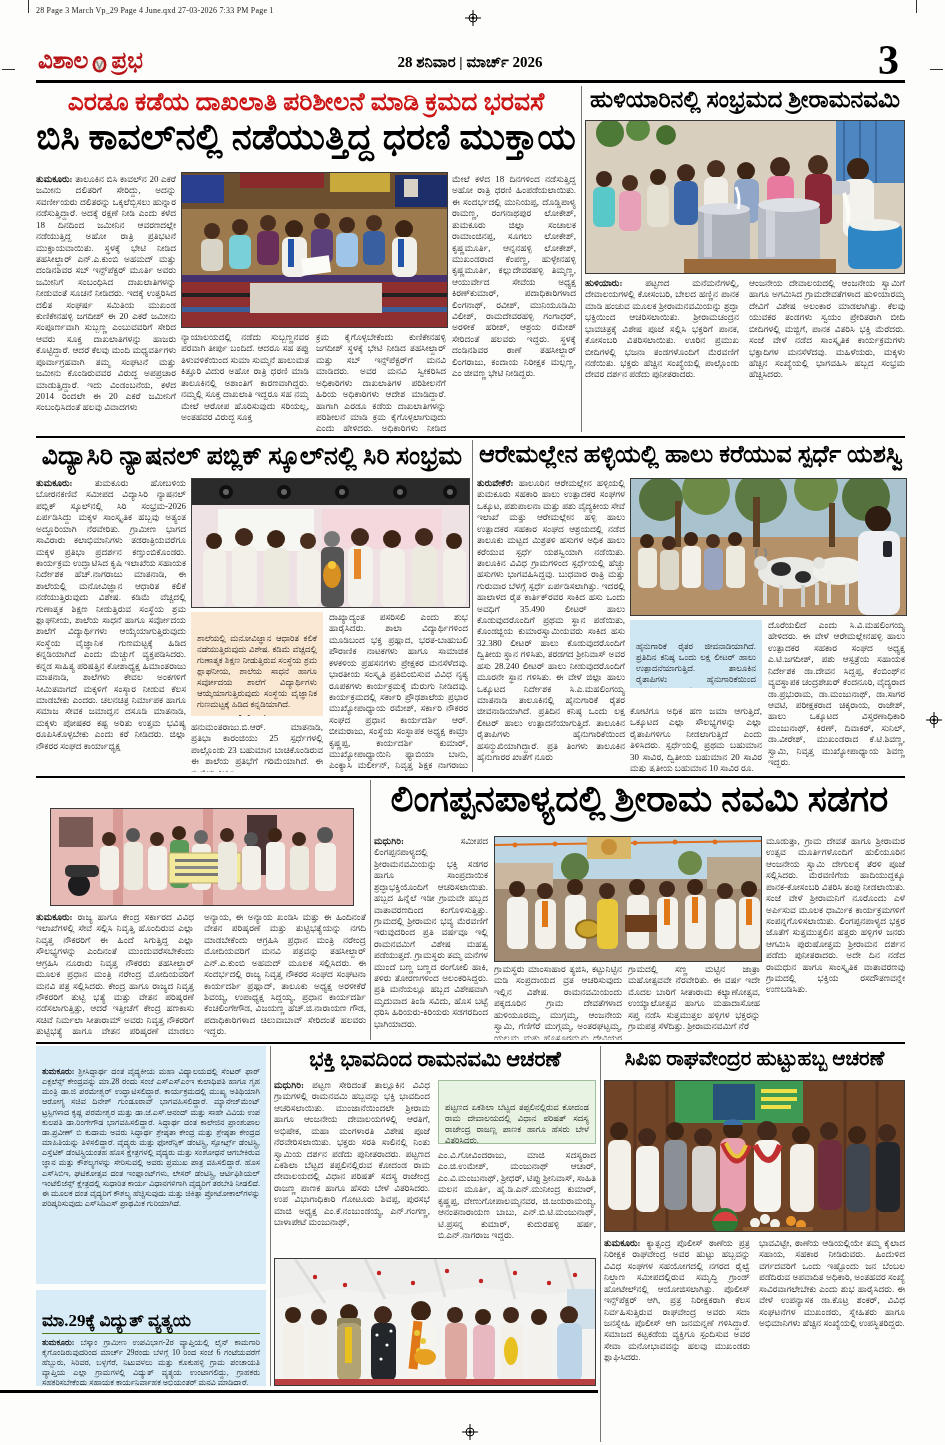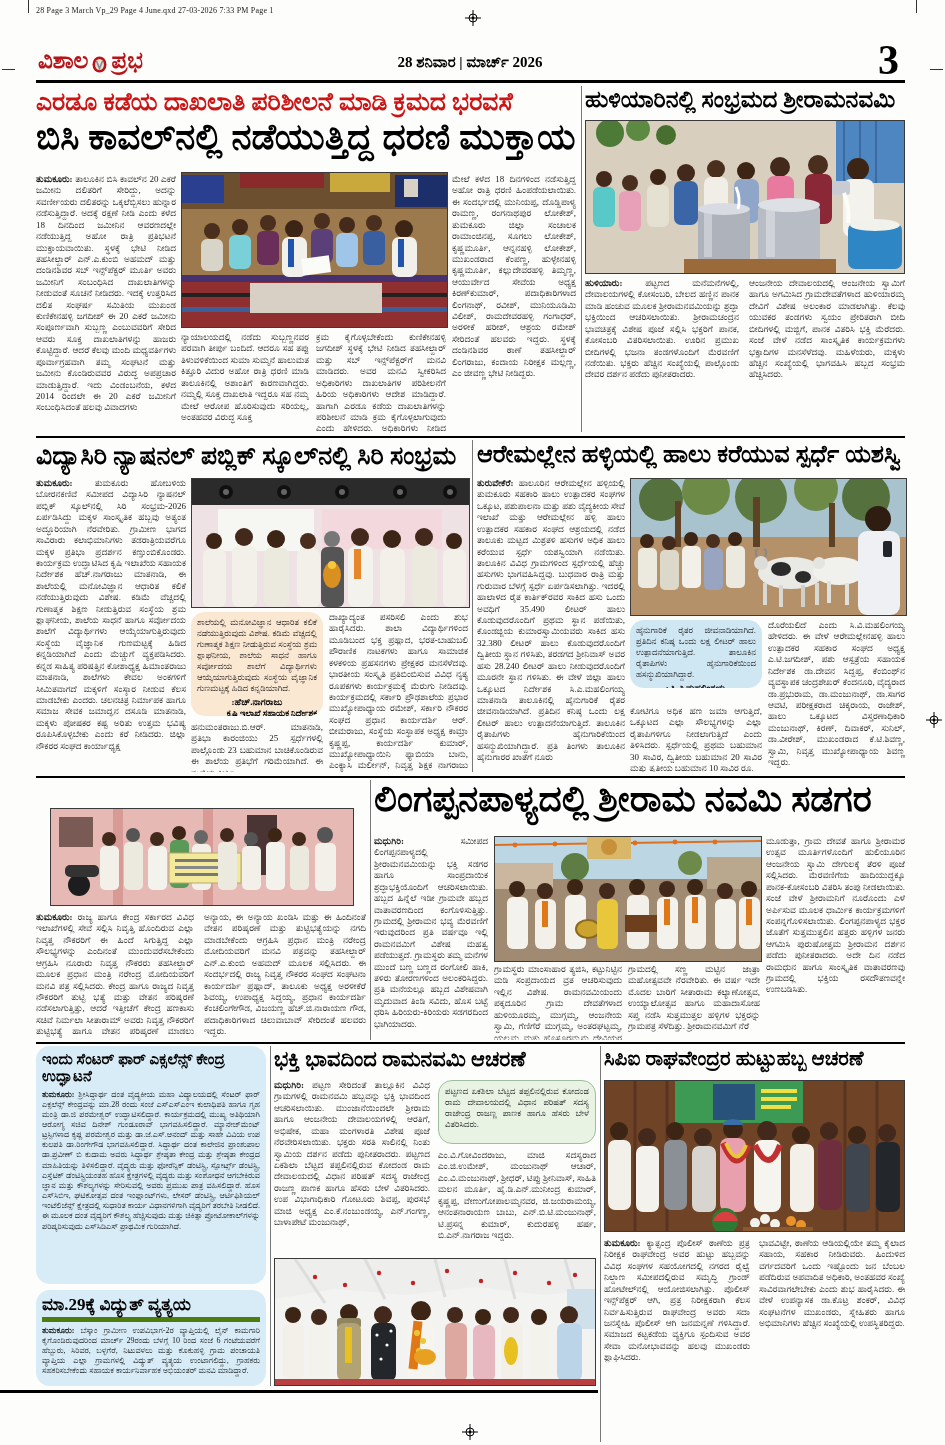--- a/index.html
+++ b/index.html
@@ -7,29 +7,29 @@
         font-family:Liberation Serif, serif;overflow:hidden;}
   .printline{position:absolute;top:6px;left:36px;font-size:8px;color:#222;letter-spacing:.2px;}
   .tickv{position:absolute;width:1px;height:13px;background:#333;}
   .tickh{position:absolute;height:1px;width:13px;background:#333;}
   .reg{position:absolute;width:16px;height:16px;}
   .reg svg{display:block;}
   .mh-title{position:absolute;left:38px;top:48px;font-size:23px;font-weight:800;color:#b61417;display:flex;align-items:center;gap:4px;}
   .mh-date{position:absolute;left:300px;top:54px;width:340px;text-align:center;font-size:15px;font-weight:bold;color:#000;}
   .mh-num{position:absolute;left:878px;top:36px;font-size:42px;font-weight:800;color:#000;}
   .art{position:absolute;}
-  .hl{position:absolute;font-weight:800;color:#000;line-height:1.08;}
+  .hl{position:absolute;font-weight:800;color:#000;text-align:center;line-height:1.08;}
   .kick{color:#cc1414;}
   .bt{position:absolute;font-size:9px;line-height:1.27;text-align:justify;color:#1a1a1a;overflow:hidden;word-break:break-word;}
   .dl{font-weight:bold;}
   .photo{position:absolute;border:1px solid #3a3a3a;overflow:hidden;background:#cfcabe;}
   .photo svg{display:block;width:100%;height:100%;}
   .vr{position:absolute;width:1px;background:#777;}
   .hr2{position:absolute;background:#000;}
-  .box{position:absolute;box-sizing:border-box;overflow:hidden;padding:5px 6px;border-radius:14px;}
+  .box{position:absolute;box-sizing:border-box;overflow:hidden;padding:21px 6px;}
   .blue{background:#d7ecf7;}
   .peach{background:#fbe8d3;}
   .qblue{background:#cfe6f3;}
   .green{background:#e8f3e4;border:1px solid #9dbd9d;}
   .qtext{font-size:8.5px;line-height:1.3;text-align:justify;color:#1a1a1a;}
   .qauth{font-size:9px;font-weight:bold;text-align:center;margin-top:3px;}
   .qrole{font-size:8.5px;font-weight:bold;text-align:right;}
   .boxhead{font-weight:800;color:#000;line-height:1.15;margin-bottom:4px;}
 </style>
 </head>
@@ -369,26 +369,25 @@
           <circle cx="114" cy="10" r="8" fill="#c89038"></circle>
       </svg>
     </div>
     <div class="bt" style="left:120px;top:184px;width:128px;height:76px"><span>ಗ್ರಾಮಸ್ಥರು ಮಾಂಸಾಹಾರ ತ್ಯಜಿಸಿ, ಕಟ್ಟುನಿಟ್ಟಿನ ಮಡಿ ಸಂಪ್ರದಾಯದ ವ್ರತ ಆಚರಿಸುವುದು ಇಲ್ಲಿನ ವಿಶೇಷ. ರಾಮನವಮಿಯಂದು ಪಕ್ಕದೂರಿನ ಗ್ರಾಮ ದೇವತೆಗಳಾದ ಹುಳಿಯೂರಮ್ಮ, ಮುಗ್ಗಮ್ಮ, ಆಂಜನೇಯ ಸ್ವಾಮಿ, ಗೆಣಿಗೆರೆ ಮುಗ್ಗಮ್ಮ, ಅಂತರಘಟ್ಟಮ್ಮ, ಯಲ್ಲಮ್ಮ ಮತ್ತು ಹೊಸೂರಮ್ಮನ್ನು ದೇವಿಯರ ಆಗಮನದೊಂದಿಗೆ</span></div>
     <div class="bt" style="left:254px;top:184px;width:132px;height:76px"><span>ಗ್ರಾಮದಲ್ಲಿ ಸಣ್ಣ ಮಟ್ಟಿನ ಜಾತ್ರಾ ಮಹೋತ್ಸವವೇ ನೆರವೇರಿತು. ಈ ವರ್ಷ ಇದೇ ಮೊದಲ ಬಾರಿಗೆ ಸೀತಾರಾಮ ಕಲ್ಯಾಣೋತ್ಸವ, ಉಯ್ಯಾಲೋತ್ಸವ ಹಾಗೂ ಮಹಾದಾಸೋಹ ಸಪ್ತ ನಡೆಸಿ ಸುತ್ತಮುತ್ತಲ ಹಳ್ಳಿಗಳ ಭಕ್ತರನ್ನು ಗ್ರಾಮಪತ್ರ ಸೆಳೆದಿತ್ತು. ಶ್ರೀರಾಮನವಮಿಗೆ ನೆರೆ</span></div>
     <div class="bt" style="left:392px;top:56px;width:139px;height:204px"><span>ಮೂಡುತ್ತಾ, ಗ್ರಾಮ ದೇವತೆ ಹಾಗೂ ಶ್ರೀರಾಮರ ಉತ್ಸವ ಮೂರ್ತಿಗಳೊಂದಿಗೆ ಹುಲಿಯೂರಿನ ಆಂಜನೇಯ ಸ್ವಾಮಿ ದೇಗುಲಕ್ಕೆ ತೆರಳಿ ಪೂಜೆ ಸಲ್ಲಿಸಿದರು. ಮೆರವಣಿಗೆಯ ಹಾದಿಯುದ್ದಕ್ಕೂ ಪಾನಕ-ಕೋಸಂಬರಿ ವಿತರಿಸಿ ತಂಪು ನೀಡಲಾಯಿತು. ಸಂಜೆ ವೇಳೆ ಶ್ರೀರಾಮನಿಗೆ ನೂರೊಂದು ಎಳೆ ಅರ್ಪಿಸುವ ಮೂಲಕ ಧಾರ್ಮಿಕ ಕಾರ್ಯಕ್ರಮಗಳಿಗೆ ಸಂಪನ್ನಗೊಳಿಸಲಾಯಿತು. ಲಿಂಗಪ್ಪನಪಾಳ್ಯದ ಭಕ್ತರ ಜೊತೆಗೆ ಸುತ್ತಮುತ್ತಲಿನ ಹತ್ತರು ಹಳ್ಳಿಗಳ ಜನರು ಆಗಮಿಸಿ ಪುರುಷೋತ್ತಮ ಶ್ರೀರಾಮನ ದರ್ಶನ ಪಡೆದು ಪುನೀತರಾದರು. ಅದೇ ದಿನ ನಡೆದ ರಾಮಧುನ ಹಾಗೂ ಸಾಂಸ್ಕೃತಿಕ ವಾತಾವರಣವು ಗ್ರಾಮದಲ್ಲಿ ಭಕ್ತಿಯ ರಸದೌತಣವನ್ನೇ ಉಣಬಡಿಸಿತು.</span></div>
   </div>
   <div class="hr2" style="left:36px;top:1042px;width:869px;height:2px"></div>
 
   <div class="box blue" style="left:36px;top:1046px;width:230px;height:238px">
-    <div class="boxhead" style="font-size:15px">ಇಂದು ಸೆಂಟರ್ ಫಾರ್ ಎಕ್ಸಲೆನ್ಸ್ ಕೇಂದ್ರ ಉದ್ಘಾಟನೆ</div>
     <div class="bt" style="position:static;font-size:8px;height:186px"><span class="dl">ತುಮಕೂರು:</span> <span>ಶ್ರೀಸಿದ್ಧಾರ್ಥ ದಂತ ವೈದ್ಯಕೀಯ ಮಹಾ ವಿದ್ಯಾಲಯದಲ್ಲಿ ಸೆಂಟರ್ ಫಾರ್ ಎಕ್ಸಲೆನ್ಸ್ ಕೇಂದ್ರವನ್ನು ಮಾ.28 ರಂದು ಸಂಜೆ ಎಸ್‌ಎಸ್‌ಎಂಇ ಕುಲಾಧಿಪತಿ ಹಾಗೂ ಗೃಹ ಮಂತ್ರಿ ಡಾ.ಜಿ ಪರಮೇಶ್ವರ್ ಉದ್ಘಾಟಿಸಲಿದ್ದಾರೆ. ಕಾರ್ಯಕ್ರಮದಲ್ಲಿ ಮುಖ್ಯ ಅತಿಥಿಯಾಗಿ ಆರೋಗ್ಯ ಸಚಿವ ದಿನೇಶ್ ಗುಂಡೂರಾವ್ ಭಾಗವಹಿಸಲಿದ್ದಾರೆ. ಮ್ಯಾನೇಜ್‌ಮೆಂಟ್ ಟ್ರಸ್ಟಿಗಳಾದ ಕೃಷ್ಣ ಪರಮೇಶ್ವರ ಮತ್ತು ಡಾ.ಜೆ.ಎಸ್.ಆನಂದ್ ಮತ್ತು ಸಾಹೇ ವಿವಿಯ ಉಪ ಕುಲಪತಿ ಡಾ.ರಿಂಗೇಗೌಡ ಭಾಗವಹಿಸಲಿದ್ದಾರೆ. ಸಿದ್ಧಾರ್ಥ ದಂತ ಕಾಲೇಜಿನ ಪ್ರಾಂಶುಪಾಲ ಡಾ.ಪ್ರವೀಣ್ ಬಿ ಕುದಾಮ ಅವರು ಸಿದ್ಧಾರ್ಥ ಶ್ರೇಷ್ಠತಾ ಕೇಂದ್ರ ಮತ್ತು ಶ್ರೇಷ್ಠತಾ ಕೇಂದ್ರದ ಮಾಹಿತಿಯನ್ನು ತಿಳಿಸಲಿದ್ದಾರೆ. ವೈದ್ಯರು ಮತ್ತು ಫೋರೆನ್ಸಿಕ್ ಡೆಂಟಿಸ್ಟ್ರಿ, ಸ್ಪೋರ್ಟ್ಸ್ ಡೆಂಟಿಸ್ಟ್ರಿ, ಎಸ್ತೆಟಿಕ್ ಡೆಂಟಿಸ್ಟ್ರಿಯಂತಹ ಹೊಸ ಕ್ಷೇತ್ರಗಳಲ್ಲಿ ವೈದ್ಯರು ಮತ್ತು ಸಂಶೋಧನೆ ಆಗಬೇಕಿರುವ ಜ್ಞಾನ ಮತ್ತು ಕೌಶಲ್ಯಗಳನ್ನು ಸೇರಿಸುವಲ್ಲಿ ಅವರು ಪ್ರಮುಖ ಪಾತ್ರ ವಹಿಸಲಿದ್ದಾರೆ. ಹೊಸ ಎಸ್‌ಸಿಬಿಇ, ಘಟಿಕೋತ್ಸವ ದಂತ ಇಂಪ್ಲಾಂಟ್‌ಗಳು, ಲೇಸರ್ ಡೆಂಟಿಸ್ಟ್ರಿ, ಆರ್ಟಿಫಿಶಿಯಲ್ ಇಂಟೆಲಿಜೆನ್ಸ್ ಕ್ಷೇತ್ರದಲ್ಲಿ ಸುಧಾರಿತ ಕಾರ್ಯ ವಿಧಾನಗಳಿಗಾಗಿ ವೈದ್ಯರಿಗೆ ತರಬೇತಿ ನೀಡಲಿದೆ. ಈ ಮೂಲಕ ದಂತ ವೈದ್ಯರಿಗೆ ಕೌಶಲ್ಯ ಹೆಚ್ಚಿಸುವುದು ಮತ್ತು ಚಿಕಿತ್ಸಾ ಪ್ರೋಟೋಕಾಲ್‌ಗಳನ್ನು ಪರಿಷ್ಕರಿಸುವುದು ಎಸ್‌ಸಿಡಿಎಸ್ ಪ್ರಾಥಮಿಕ ಗುರಿಯಾಗಿದೆ.</span></div>
   </div>
 
   <div class="box blue" style="left:36px;top:1290px;width:230px;height:96px">
-    <div class="boxhead" style="font-size:17px;border-bottom:5px solid #4d7c0f;padding-bottom:2px">ಮಾ.29ಕ್ಕೆ ವಿದ್ಯುತ್ ವ್ಯತ್ಯಯ</div>
+    <div class="boxhead" style="font-size:17px;border-bottom:1px solid #4d7c0f;padding-bottom:2px">ಮಾ.29ಕ್ಕೆ ವಿದ್ಯುತ್ ವ್ಯತ್ಯಯ</div>
     <div class="bt" style="position:static;font-size:8px;height:62px"><span class="dl">ತುಮಕೂರು:</span> <span>ಬೆಸ್ಕಾಂ ಗ್ರಾಮೀಣ ಉಪವಿಭಾಗ-2ರ ವ್ಯಾಪ್ತಿಯಲ್ಲಿ ಲೈನ್ ಕಾಮಗಾರಿ ಕೈಗೊಂಡಿರುವುದರಿಂದ ಮಾರ್ಚ್ 29ರಂದು ಬೆಳಗ್ಗೆ 10 ರಿಂದ ಸಂಜೆ 6 ಗಂಟೆಯವರೆಗೆ ಹೆಬ್ಬುರು, ಸಿರಿವರ, ಬಳ್ಳಗೆರೆ, ನಿಟುವಳಲು ಮತ್ತು ಕೊಕುಹಳ್ಳಿ ಗ್ರಾಮ ಪಂಚಾಯತಿ ವ್ಯಾಪ್ತಿಯ ಎಲ್ಲಾ ಗ್ರಾಮಗಳಲ್ಲಿ ವಿದ್ಯುತ್ ವ್ಯತ್ಯಯ ಉಂಟಾಗಲಿದ್ದು, ಗ್ರಾಹಕರು ಸಹಕರಿಸಬೇಕೆಂದು ಸಹಾಯಕ ಕಾರ್ಯನಿರ್ವಾಹಕ ಅಭಿಯಂತರ್ ಮನವಿ ಮಾಡಿದ್ದಾರೆ.</span></div>
   </div>
   <div class="vr" style="left:270px;top:1046px;height:340px"></div>
 
   <div class="art" style="left:274px;top:1046px;width:322px;height:340px">
     <div class="hl" style="left:0;top:2px;width:100%;font-size:21px">ಭಕ್ತಿ ಭಾವದಿಂದ ರಾಮನವಮಿ ಆಚರಣೆ</div>
     <div class="bt" style="left:0;top:34px;width:156px;height:174px"><span class="dl">ಮಧುಗಿರಿ:</span> <span>ಪಟ್ಟಣ ಸೇರಿದಂತೆ ತಾಲ್ಲೂಕಿನ ವಿವಿಧ ಗ್ರಾಮಗಳಲ್ಲಿ ರಾಮನವಮಿ ಹಬ್ಬವನ್ನು ಭಕ್ತಿ ಭಾವದಿಂದ ಆಚರಿಸಲಾಯಿತು. ಮುಂಜಾನೆಯಿಂದಲೇ ಶ್ರೀರಾಮ ಹಾಗೂ ಆಂಜನೇಯ ದೇವಾಲಯಗಳಲ್ಲಿ ಆರತಿಗೆ, ಅಭಿಷೇಕ, ಮಹಾ ಮಂಗಳಾರತಿ ವಿಶೇಷ ಪೂಜೆ ನೆರವೇರಿಸಲಾಯಿತು. ಭಕ್ತರು ಸರತಿ ಸಾಲಿನಲ್ಲಿ ನಿಂತು ಸ್ವಾಮಿಯ ದರ್ಶನ ಪಡೆದು ಪುನೀತರಾದರು. ಪಟ್ಟಣದ ಏಕಶಿಲಾ ಬೆಟ್ಟದ ತಪ್ಪಲಿನಲ್ಲಿರುವ ಕೋದಂಡ ರಾಮ ದೇವಾಲಯದಲ್ಲಿ ವಿಧಾನ ಪರಿಷತ್ ಸದಸ್ಯ ರಾಜೇಂದ್ರ ರಾಜಣ್ಣ ಪಾಣಕ ಹಾಗೂ ಹೆಸರು ಬೇಳೆ ವಿತರಿಸಿದರು. ಉಪ ವಿಭಾಗಾಧಿಕಾರಿ ಗೋಟೂರು ಶಿವಪ್ಪ, ಪುರಸಭೆ ಮಾಜಿ ಅಧ್ಯಕ್ಷ ಎಂ.ಕೆ.ನಂಜುಂಡಯ್ಯ, ಎನ್.ಗಂಗಣ್ಣ, ಬಾಳಾಪೇಟೆ ಮಂಜುನಾಥ್,</span></div>
     <div class="box green" style="left:164px;top:34px;width:158px;height:64px">
       <div class="qtext">ಪಟ್ಟಣದ ಏಕಶಿಲಾ ಬೆಟ್ಟದ ತಪ್ಪಲಿನಲ್ಲಿರುವ ಕೋದಂಡ ರಾಮ ದೇವಾಲಯದಲ್ಲಿ ವಿಧಾನ ಪರಿಷತ್ ಸದಸ್ಯ ರಾಜೇಂದ್ರ ರಾಜಣ್ಣ ಪಾಣಕ ಹಾಗೂ ಹೆಸರು ಬೇಳೆ ವಿತರಿಸಿದರು.</div>
     </div>

